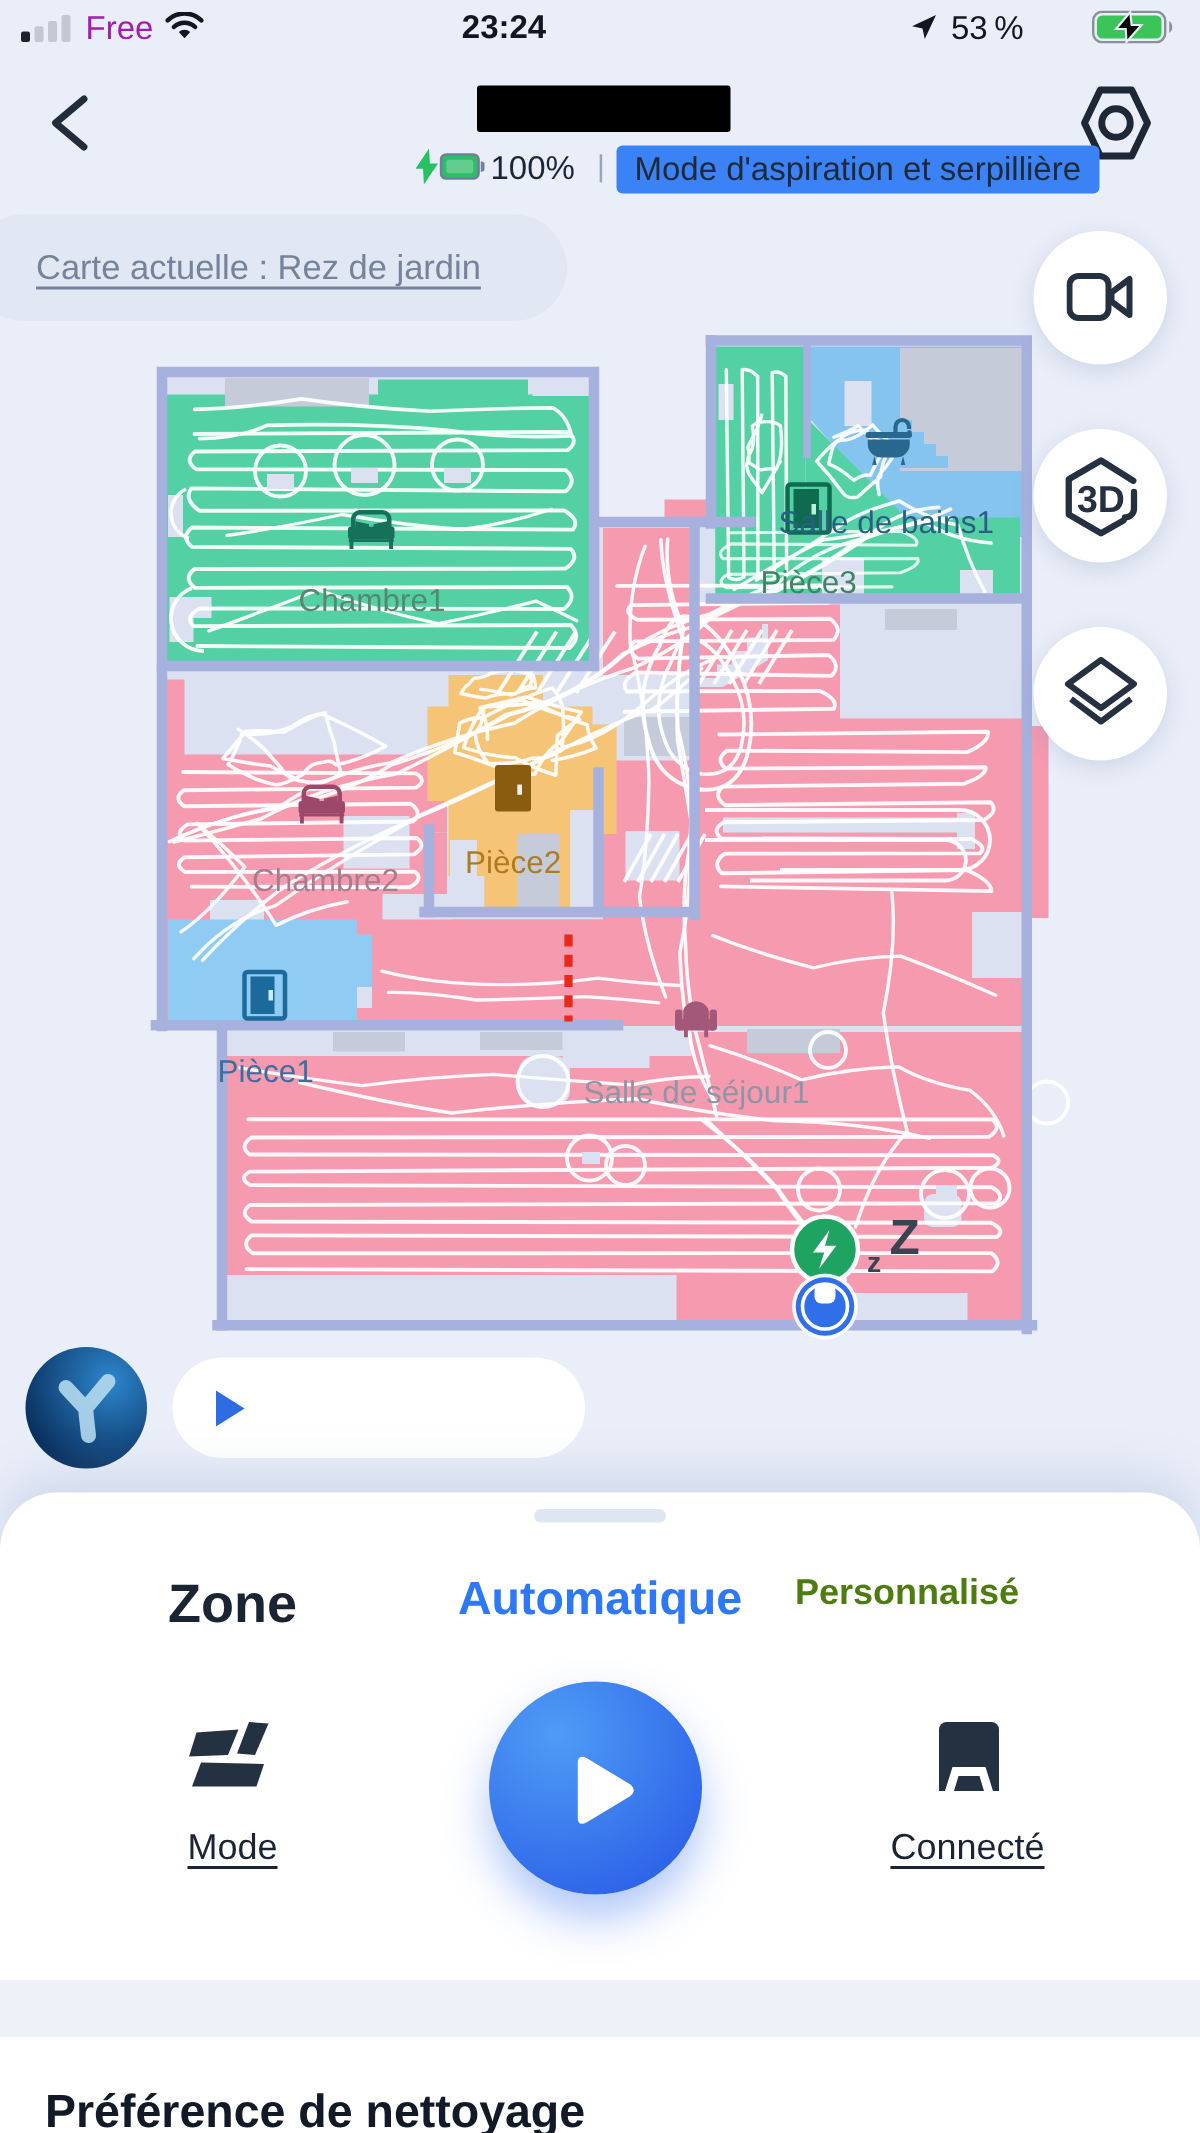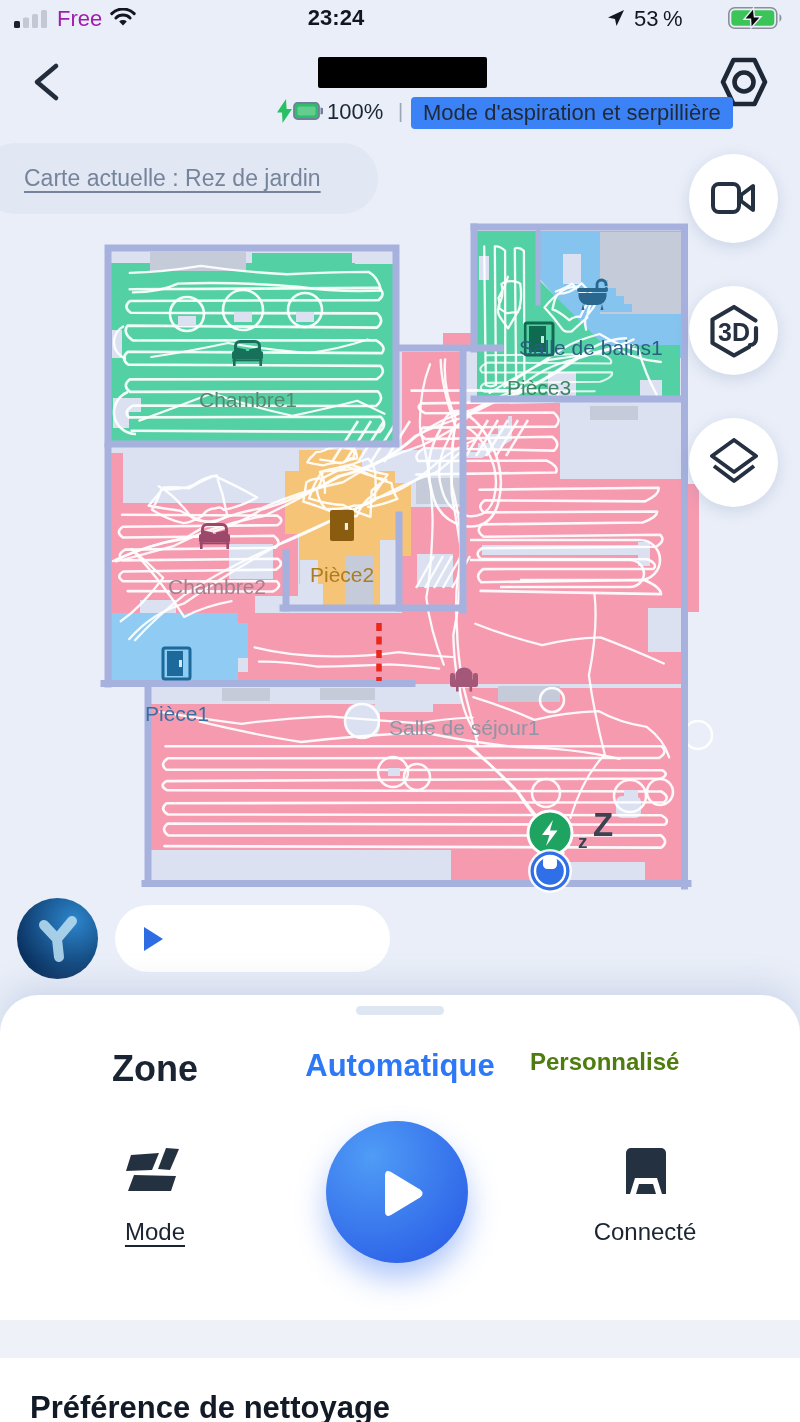--- a/index.html
+++ b/index.html
@@ -340,17 +340,17 @@
 <svg class="abs" style="left:385px;top:1169px" width="40" height="49" viewBox="0 0 40 49">
 <path d="M0,7 Q0,0 6,3 L35,20.5 Q40,24.5 35,28.5 L6,46 Q0,49 0,42 Z" fill="#ffffff"></path>
 </svg>
 
 <svg class="abs" style="left:626px;top:1148px" width="40" height="46" viewBox="0 0 40 46">
 <path d="M0,5 a5,5 0 0 1 5,-5 h30 a5,5 0 0 1 5,5 v41 h-40 z" fill="#243140"></path>
 <path d="M4,46 L9,30 H31 L36,46 Z" fill="#ffffff"></path>
 <path d="M10,46 L13,36 H27 L30,46 Z" fill="#243140"></path>
 </svg>
 
-<div class="abs" style="left:570px;top:1218px;width:150px;text-align:center;font-size:24px;color:#1a2433"><span style="text-underline-offset:5px">Connecté</span></div>
+<div class="abs" style="left:570px;top:1218px;width:150px;text-align:center;font-size:24px;color:#1a2433"><span style="text-decoration:underline;text-underline-offset:5px">Connecté</span></div>
 
 <div class="abs" style="left:0;top:1320px;width:800px;height:38px;background:#eef1f7"></div>
 
 <div class="abs" style="left:30px;top:1390px;font-size:31px;font-weight:bold;color:#111a26">Préférence de nettoyage</div>
 
 </body></html>

